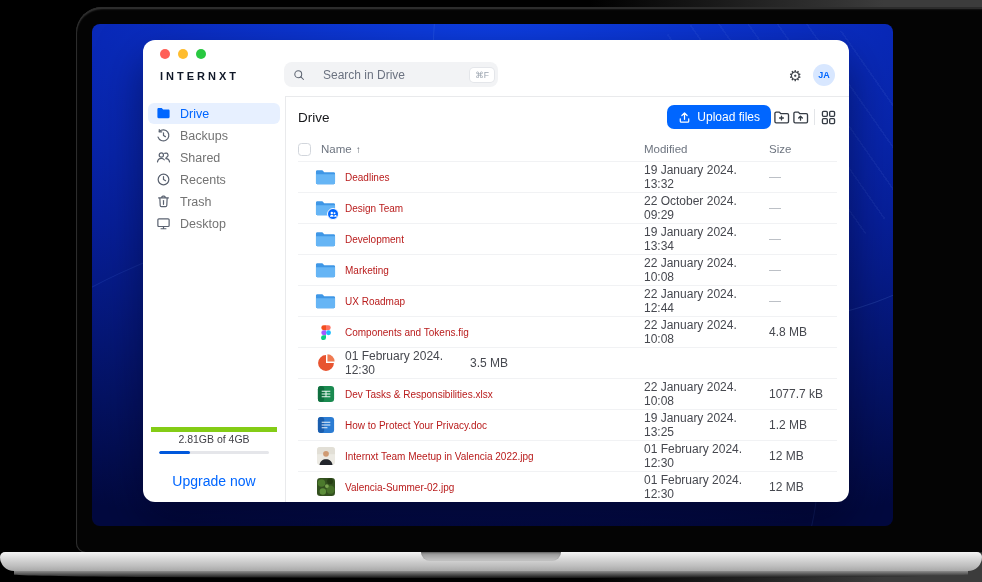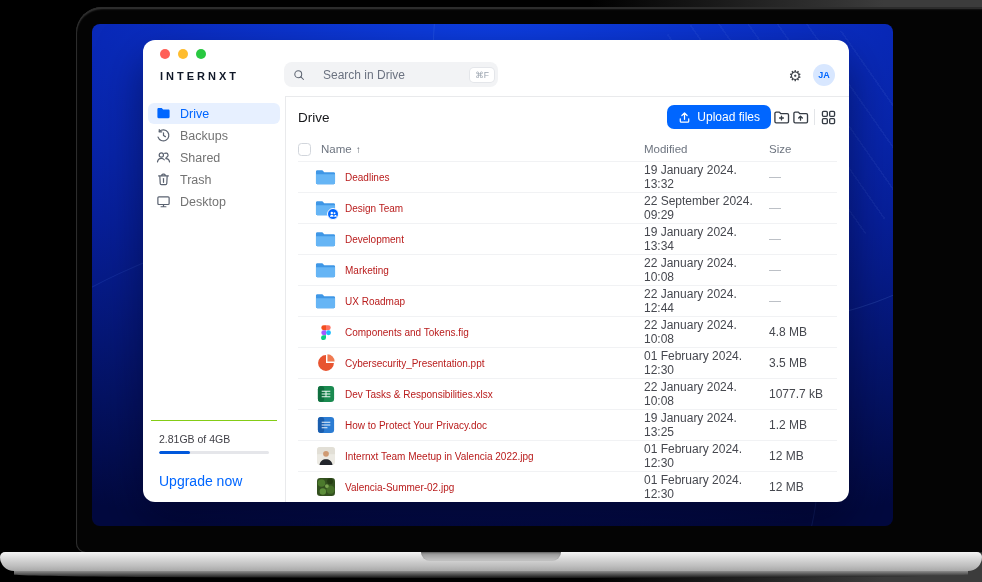--- a/index.html
+++ b/index.html
@@ -49,21 +49,21 @@
 
   .window-body { flex:1; display:flex; min-height:0; }
 
   
   .sidebar { flex:0 0 142px; width:142px; display:flex; flex-direction:column; padding:7px 5px 0; }
   .side-item { height:21px; margin-bottom:1px; display:flex; align-items:center; gap:9px; padding:0 8px;
                border-radius:6px; font-size:12.5px; color:#737373; }
   .side-item svg { width:15px; height:15px; color:#5a6270; flex:0 0 auto; }
   .side-item.active { background:#e7f0ff; color:var(--accent,#0066ff); font-weight:500; }
   .side-item.active svg { color:var(--accent,#0066ff); }
-  .storage { margin:auto 3px 0; padding:12px 8px 13px; border-top:1px solid #84cc16; }
+  .storage { margin:auto 3px 0; padding:1px 8px 13px; border-top:5px solid #84cc16;text-align:center; }
   .usage { font-size:10.5px; color:#3f3f46; }
   .bar { height:3px; background:#e5e6ea; border-radius:2px; margin-top:6px; overflow:hidden; }
   .bar-fill { height:100%; background:#0058dc; border-radius:2px; }
   .upgrade { font-size:14px; color:var(--accent,#0066ff); font-weight:500; margin-top:19px; cursor:pointer; }
 
   
   .main { flex:1; min-width:0; border-left:1px solid #e9eaec; border-top:1px solid #e9eaec; display:flex; flex-direction:column; }
   .main-header { flex:0 0 40px; display:flex; align-items:center; padding:0 12px; }
   .crumb { font-size:13.5px; font-weight:500; color:#17181b; }
   .header-actions { margin-left:auto; display:flex; align-items:center; gap:2px; }
@@ -255,20 +255,26 @@
     <span class="side-label">Backups</span>
   </div>
 
   <div class="side-item">
     <svg>
                   <use href="#i-shared"></use>
                 </svg>
     <span class="side-label">Shared</span>
   </div>
 
+  <div class="side-item">
+    <svg>
+                  <use href="#i-recents"></use>
+                </svg>
+    <span class="side-label">Recents</span>
+  </div>
 
   <div class="side-item">
     <svg>
                   <use href="#i-trash"></use>
                 </svg>
     <span class="side-label">Trash</span>
   </div>
 
   <div class="side-item">
     <svg>
@@ -342,21 +348,21 @@
       <svg class="main-ic">
                       <use href="#i-folder"></use>
                     </svg>
       <span class="badge">
         <svg>
                         <use href="#i-people-badge"></use>
                       </svg>
       </span>
     </span>
     <span class="cell-name">Design Team</span>
-    <span class="cell-mod">22 September 2024. 09:29</span>
+    <span class="cell-mod">22 October 2024. 09:29</span>
     <span class="cell-size dash">—</span>
   </div>
 
   <div class="row">
     <span class="icon-cell">
       <svg class="main-ic">
                       <use href="#i-folder"></use>
                     </svg>
 
     </span>
@@ -401,21 +407,20 @@
     <span class="cell-size">4.8 MB</span>
   </div>
 
   <div class="row">
     <span class="icon-cell">
       <svg class="main-ic file-ic">
                       <use href="#i-powerpoint"></use>
                     </svg>
 
     </span>
-    <span class="cell-name">Cybersecurity_Presentation.ppt</span>
     <span class="cell-mod">01 February 2024. 12:30</span>
     <span class="cell-size">3.5 MB</span>
   </div>
 
   <div class="row">
     <span class="icon-cell">
       <svg class="main-ic file-ic">
                       <use href="#i-excel"></use>
                     </svg>
 

